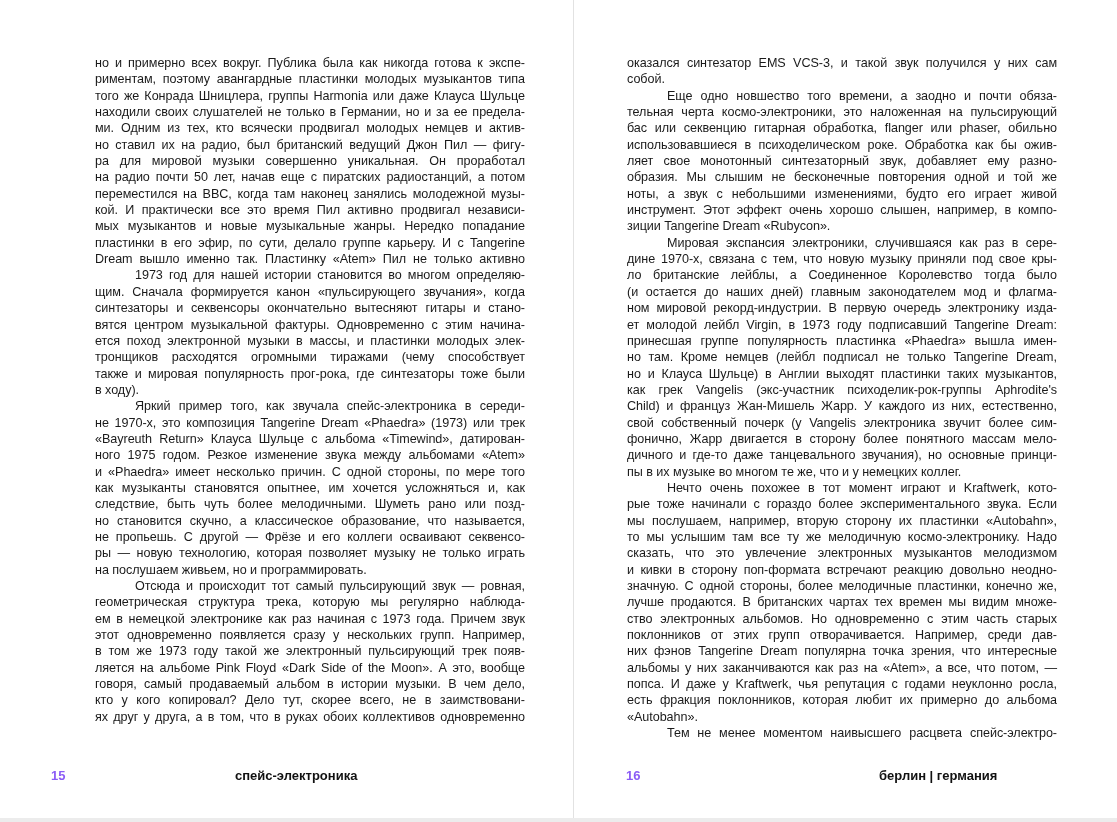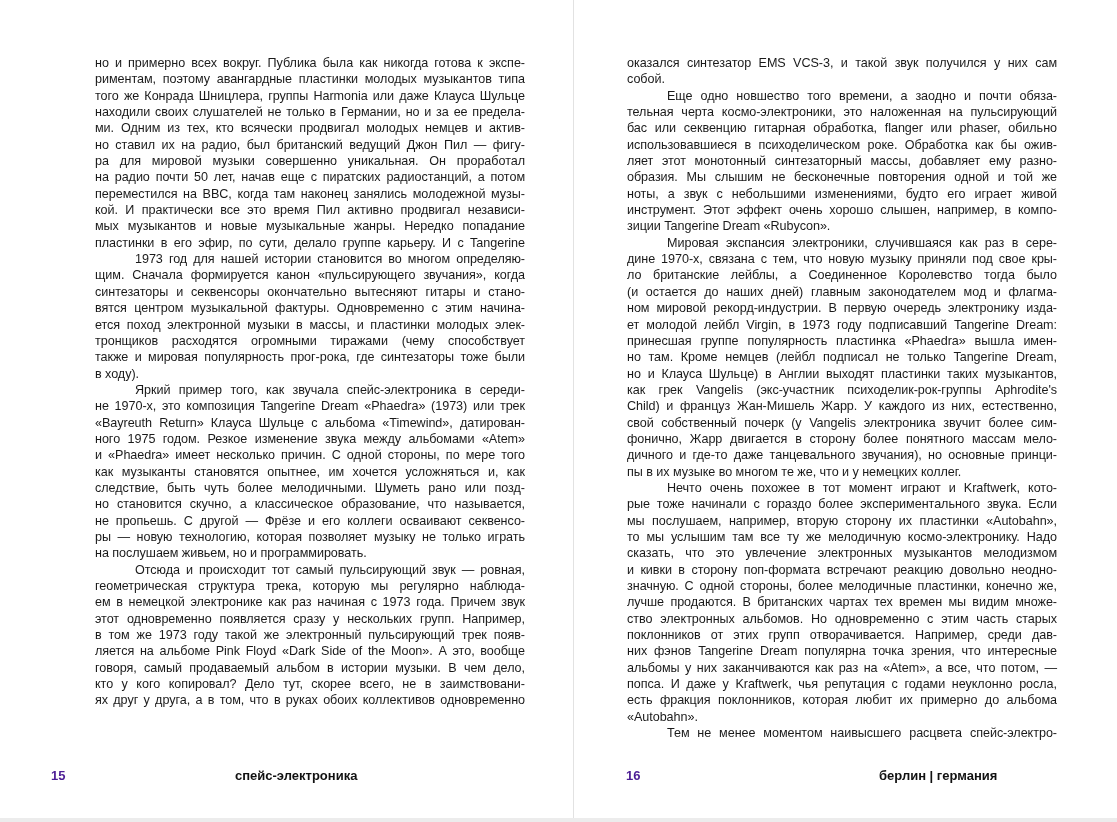--- a/index.html
+++ b/index.html
@@ -19,21 +19,21 @@
   .page.left .textblock { left: 79px; }
   .page.right .textblock { left: 53px; }
   .line {
     display: block; height: 16.35px; line-height: 16.35px;
     font-size: 12.6px; white-space: nowrap;
     text-align: justify; text-align-last: justify;
     letter-spacing: -0.05px;
   }
   .line.last { text-align-last: left; }
   .line.indent { padding-left: 40px; }
-  .folio { position: absolute; top: 768px; font-weight: bold; font-size: 13px; color: #4c1d95; }
+  .folio { position: absolute; top: 768px; font-weight: bold; font-size: 13px; color: #8b5cf6; }
   .page.left .folio { left: 35px; }
   .page.right .folio { left: 52px; }
   .running-head { position: absolute; top: 768px; font-weight: bold; font-size: 13px; color: #111; }
   .page.left .running-head { left: 219px; }
   .page.right .running-head { left: 305px; }
 </style>
 </head>
 <body>
 
 <div class="spread">
@@ -44,20 +44,21 @@
         <span class="line">того же Конрада Шницлера, группы Harmonia или даже Клауса Шульце</span>
         <span class="line">находили своих слушателей не только в Германии, но и за ее предела-</span>
         <span class="line">ми. Одним из тех, кто всячески продвигал молодых немцев и актив-</span>
         <span class="line">но ставил их на радио, был британский ведущий Джон Пил — фигу-</span>
         <span class="line">ра для мировой музыки совершенно уникальная. Он проработал</span>
         <span class="line">на радио почти 50 лет, начав еще с пиратских радиостанций, а потом</span>
         <span class="line">переместился на BBC, когда там наконец занялись молодежной музы-</span>
         <span class="line">кой. И практически все это время Пил активно продвигал независи-</span>
         <span class="line">мых музыкантов и новые музыкальные жанры. Нередко попадание</span>
         <span class="line">пластинки в его эфир, по сути, делало группе карьеру. И с Tangerine</span>
+        <span class="line">Dream вышло именно так. Пластинку «Atem» Пил не только активно</span>
         <span class="line indent">1973 год для нашей истории становится во многом определяю-</span>
         <span class="line">щим. Сначала формируется канон «пульсирующего звучания», когда</span>
         <span class="line">синтезаторы и секвенсоры окончательно вытесняют гитары и стано-</span>
         <span class="line">вятся центром музыкальной фактуры. Одновременно с этим начина-</span>
         <span class="line">ется поход электронной музыки в массы, и пластинки молодых элек-</span>
         <span class="line">тронщиков расходятся огромными тиражами (чему способствует</span>
         <span class="line">также и мировая популярность прог-рока, где синтезаторы тоже были</span>
         <span class="line last">в ходу).</span>
         <span class="line indent">Яркий пример того, как звучала спейс-электроника в середи-</span>
         <span class="line">не 1970-х, это композиция Tangerine Dream «Phaedra» (1973) или трек</span>
@@ -85,21 +86,21 @@
   </div>
   <div class="gutter"></div>
   <div class="page right">
     <div class="textblock">
         <span class="line">оказался синтезатор EMS VCS-3, и такой звук получился у них сам</span>
         <span class="line last">собой.</span>
         <span class="line indent">Еще одно новшество того времени, а заодно и почти обяза-</span>
         <span class="line">тельная черта космо-электроники, это наложенная на пульсирующий</span>
         <span class="line">бас или секвенцию гитарная обработка, flanger или phaser, обильно</span>
         <span class="line">использовавшиеся в психоделическом роке. Обработка как бы ожив-</span>
-        <span class="line">ляет этот монотонный синтезаторный массы, добавляет ему разно-</span>
+        <span class="line">ляет свое монотонный синтезаторный звук, добавляет ему разно-</span>
         <span class="line">образия. Мы слышим не бесконечные повторения одной и той же</span>
         <span class="line">ноты, а звук с небольшими изменениями, будто его играет живой</span>
         <span class="line">инструмент. Этот эффект очень хорошо слышен, например, в компо-</span>
         <span class="line last">зиции Tangerine Dream «Rubycon».</span>
         <span class="line indent">Мировая экспансия электроники, случившаяся как раз в сере-</span>
         <span class="line">дине 1970-х, связана с тем, что новую музыку приняли под свое кры-</span>
         <span class="line">ло британские лейблы, а Соединенное Королевство тогда было</span>
         <span class="line">(и остается до наших дней) главным законодателем мод и флагма-</span>
         <span class="line">ном мировой рекорд-индустрии. В первую очередь электронику изда-</span>
         <span class="line">ет молодой лейбл Virgin, в 1973 году подписавший Tangerine Dream:</span>

